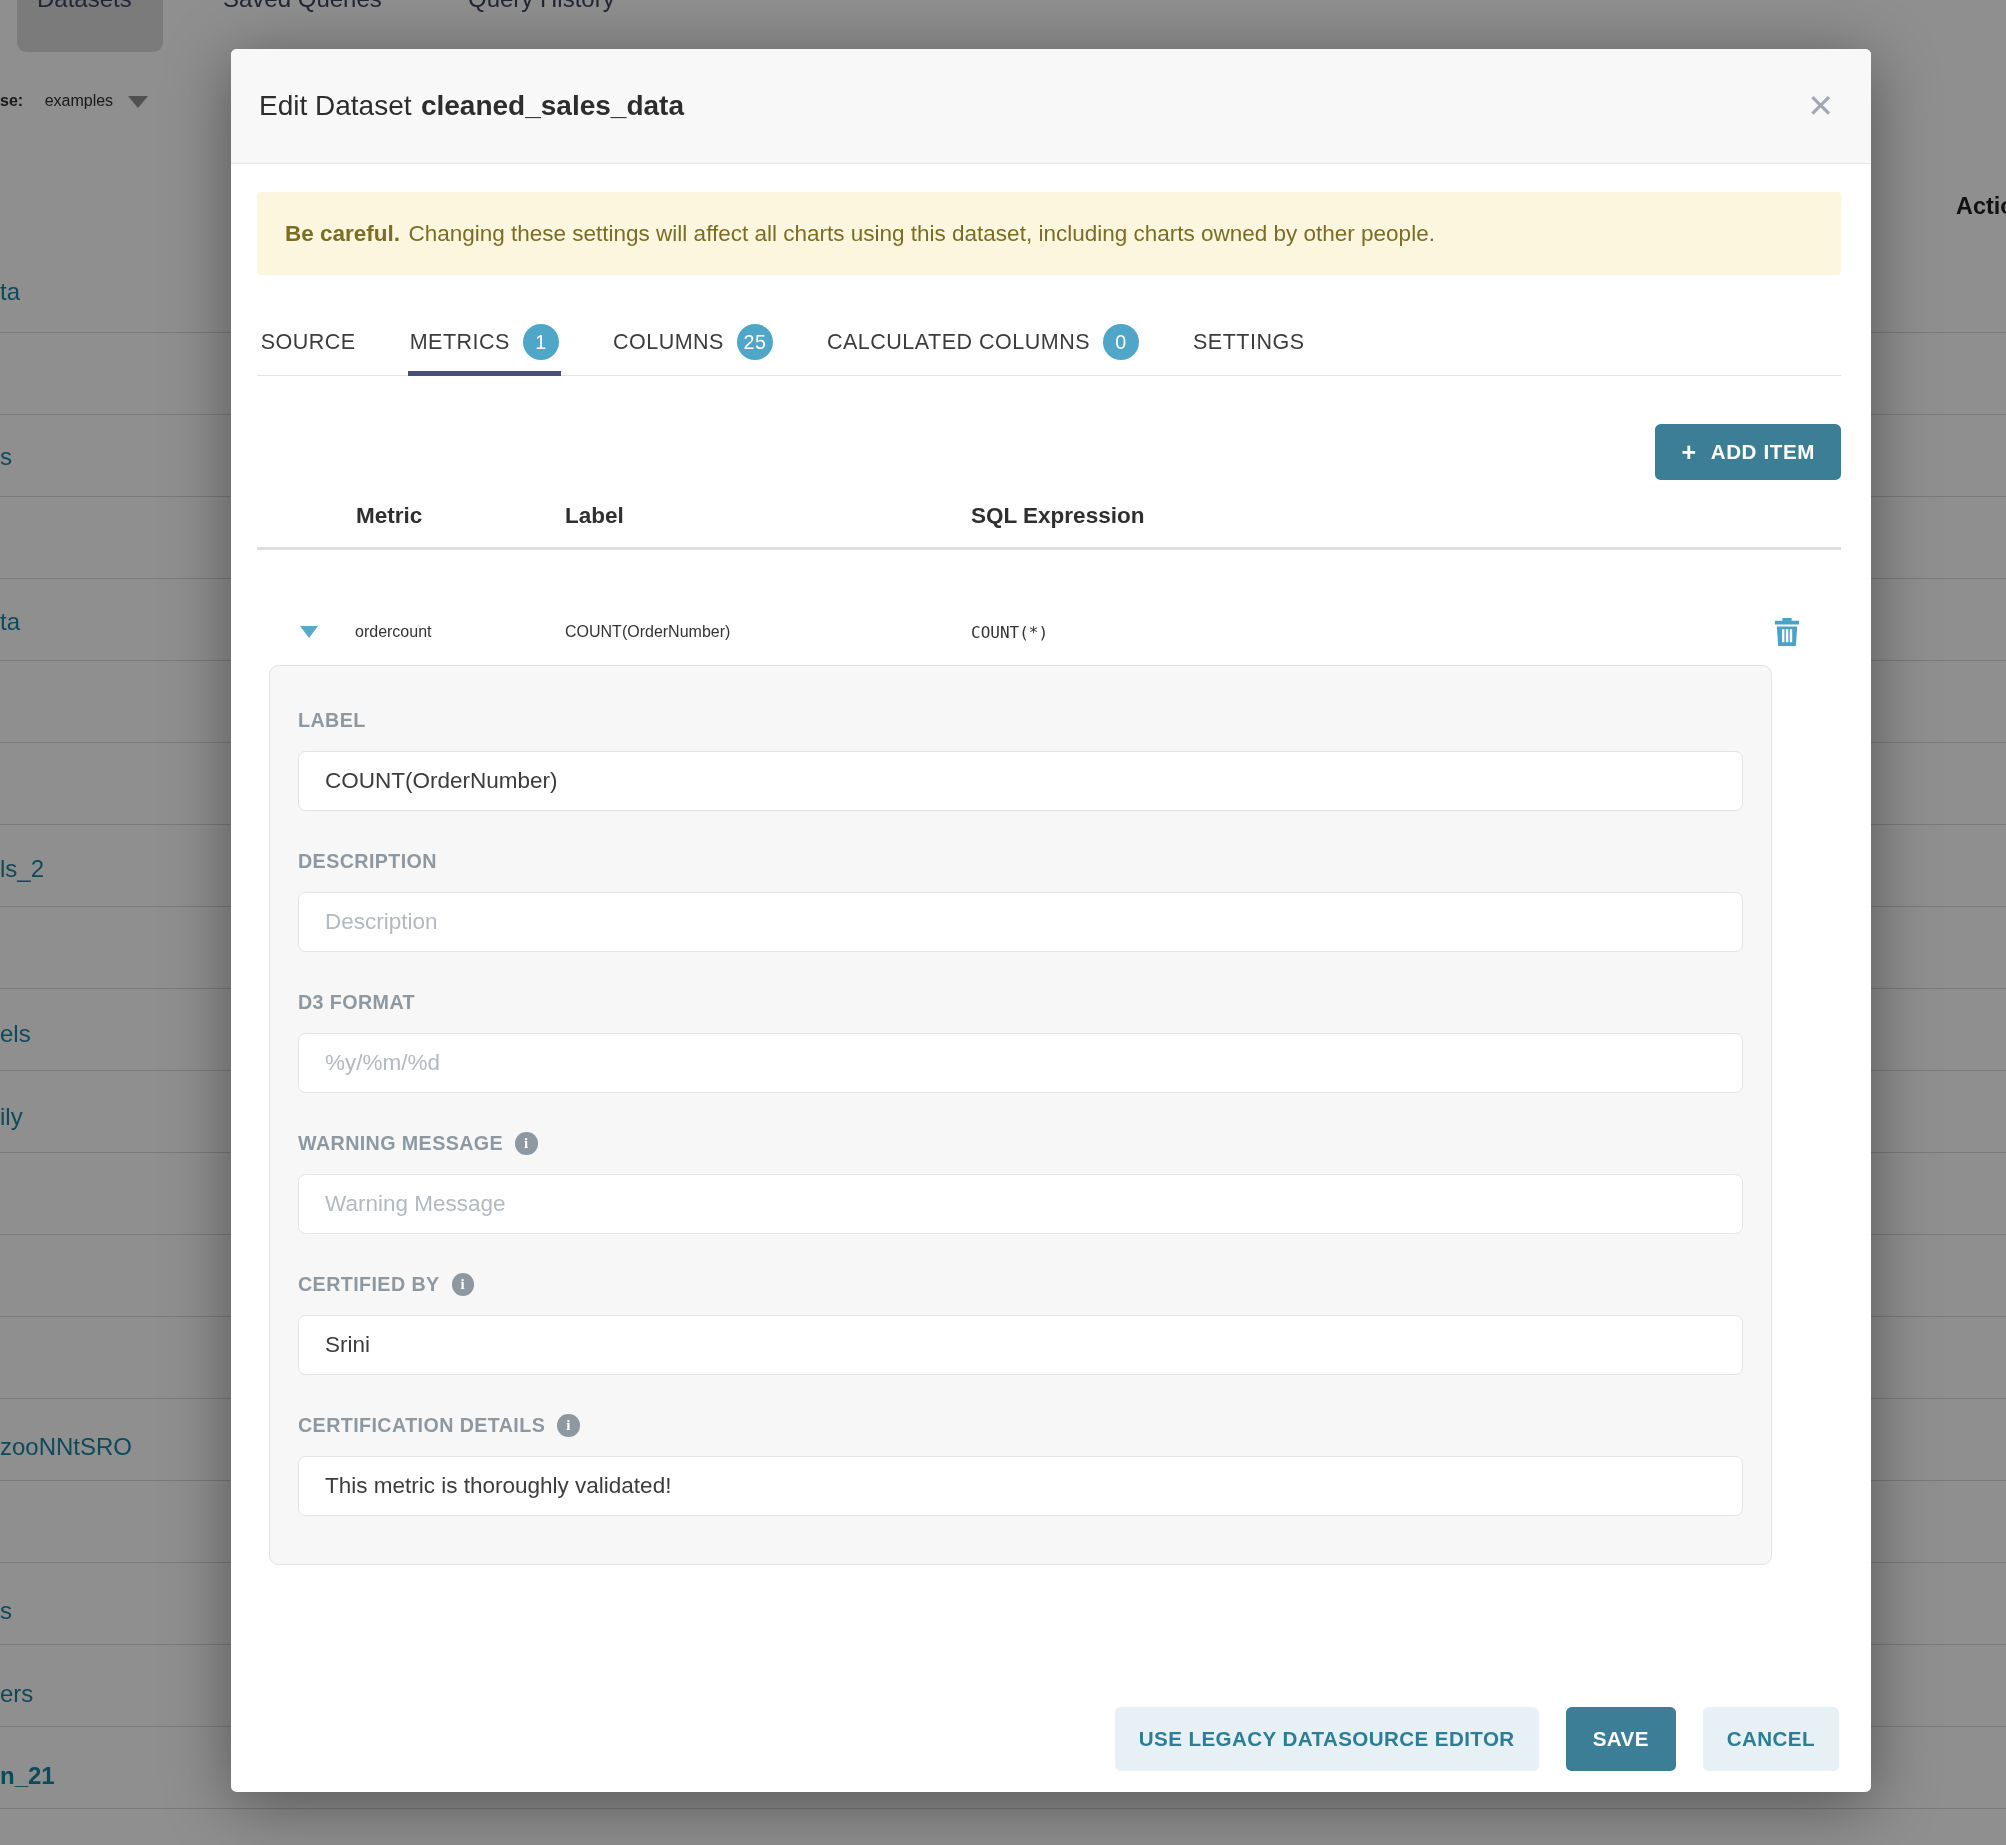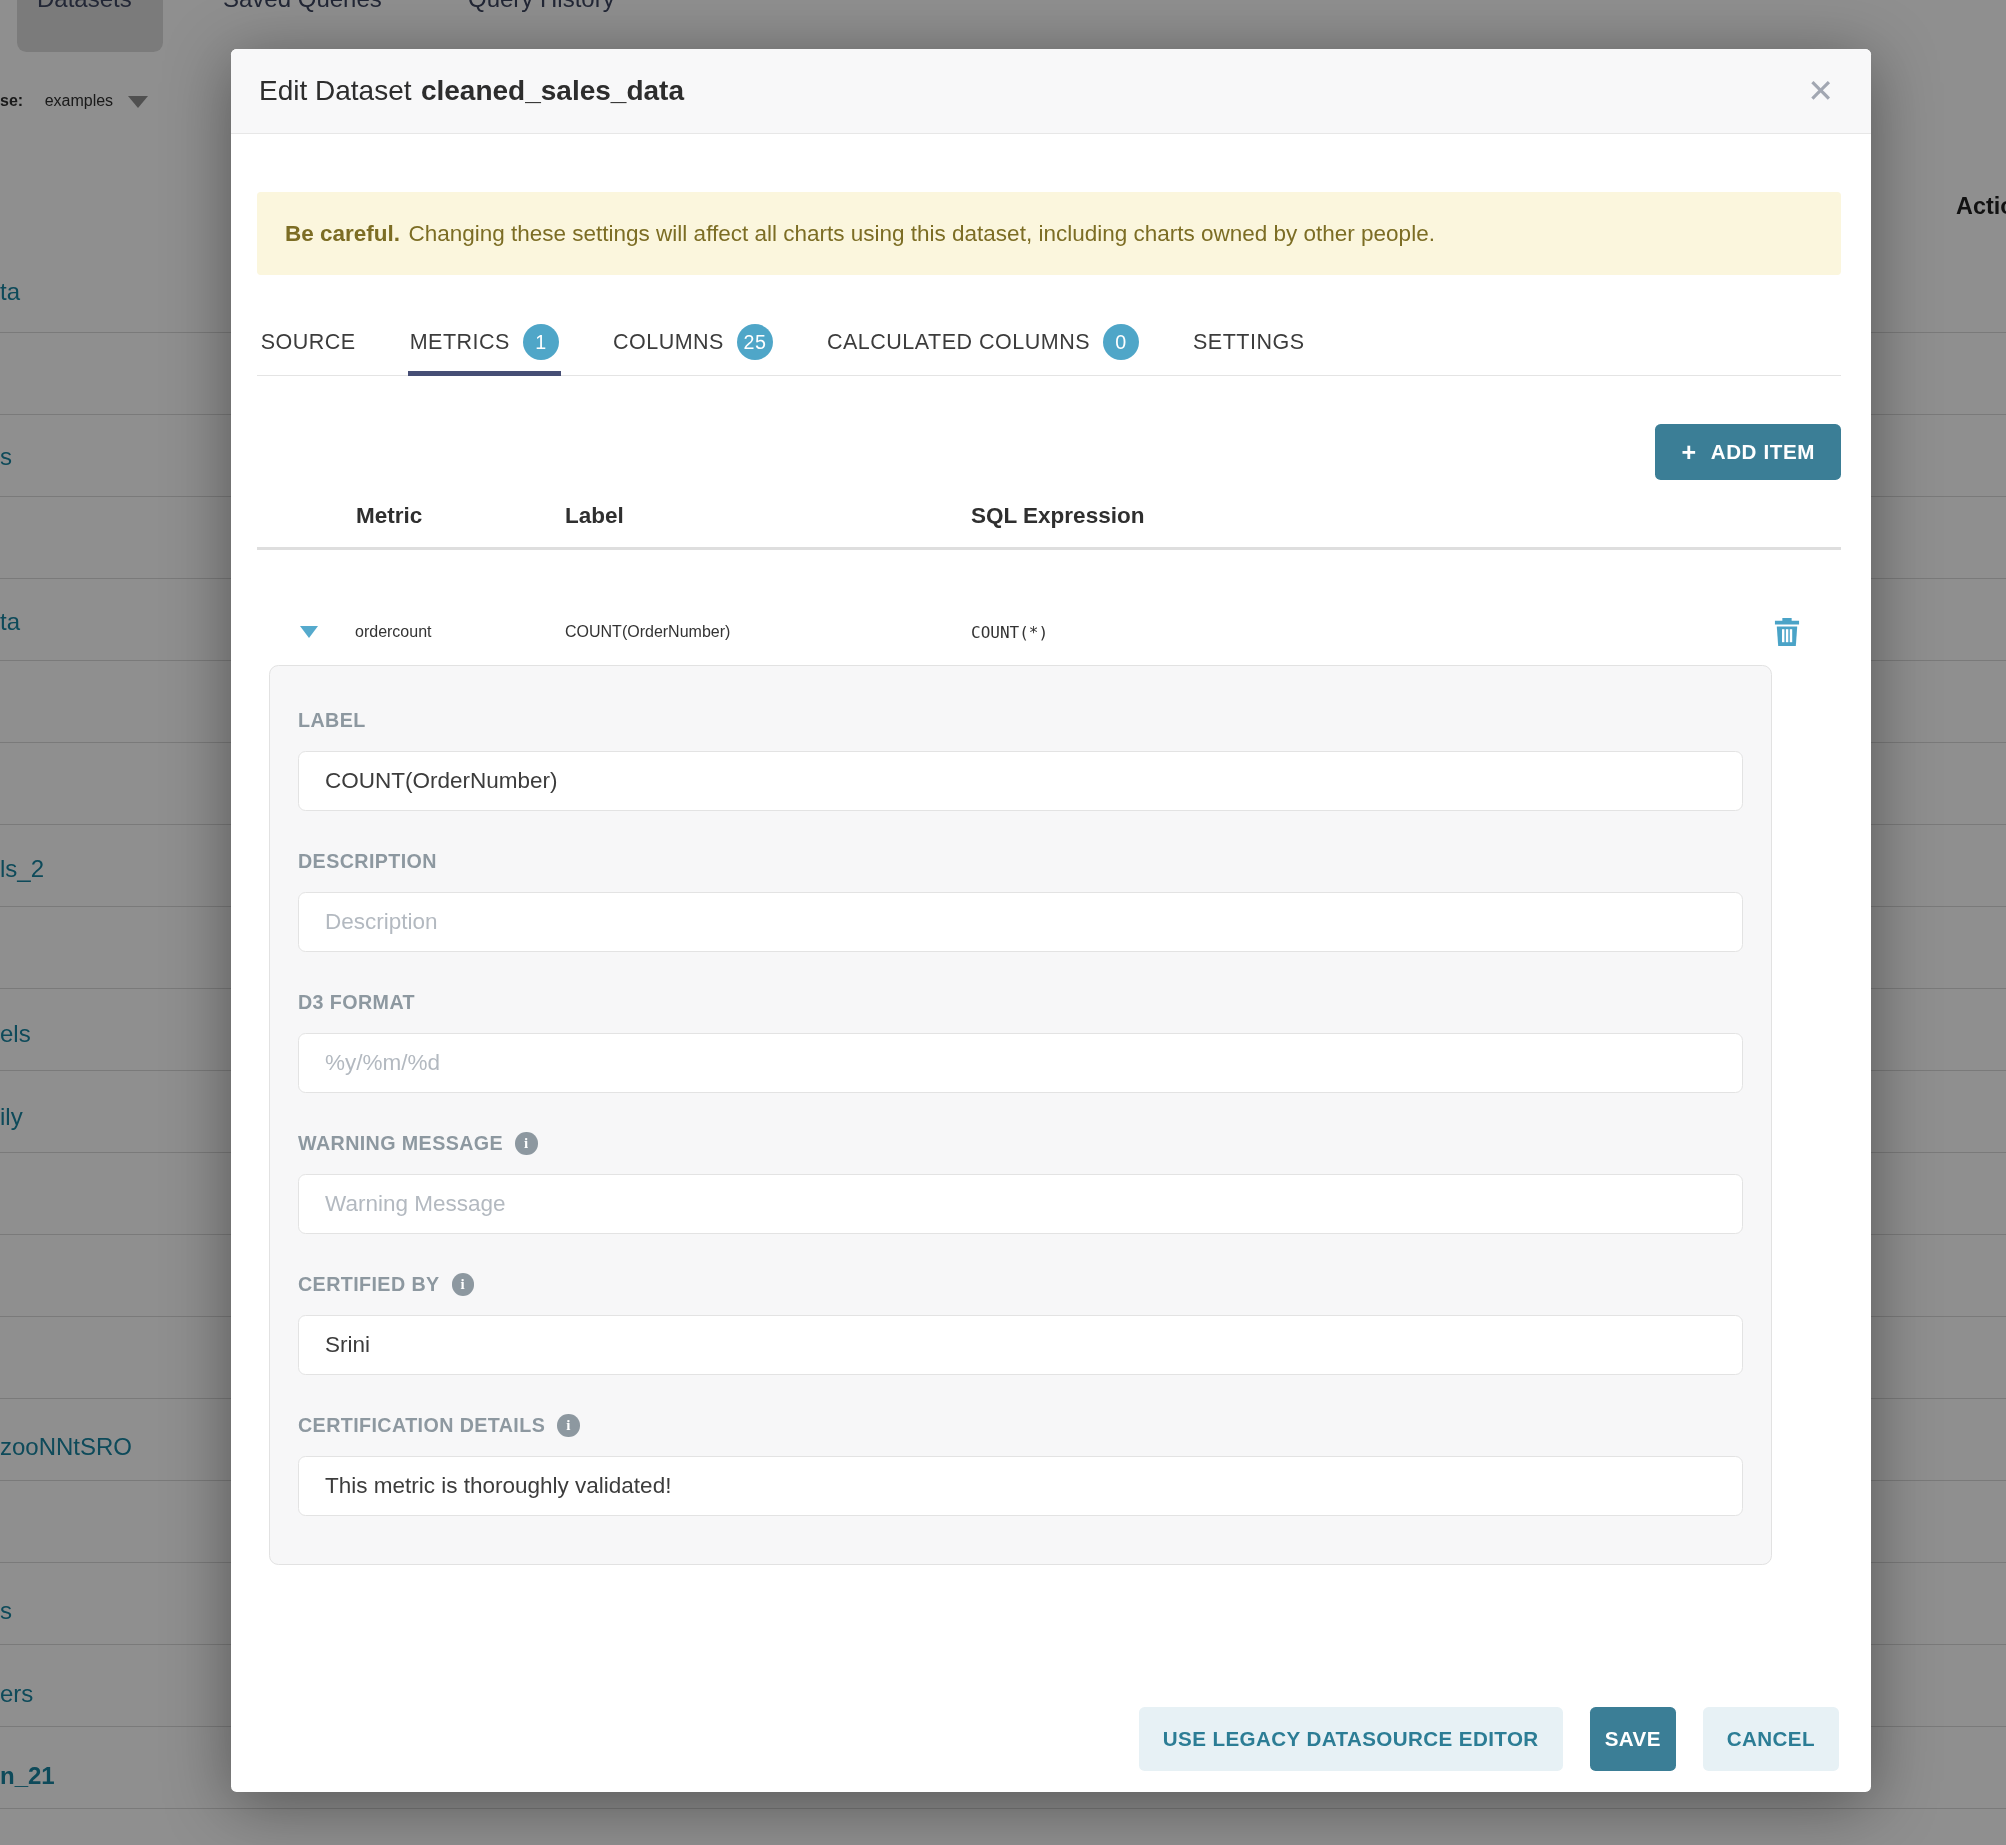--- a/index.html
+++ b/index.html
@@ -20,21 +20,21 @@
   .bg-actions{position:absolute;left:1956px;top:193px;font-size:23.4px;font-weight:700;color:#1f1f1f;}
   .bg-rows{position:absolute;left:0;right:0;top:251px;height:1595px;
            background:repeating-linear-gradient(to bottom,transparent 0 81px,#d9d9d9 81px 82px);}
   .bg-link{position:absolute;left:0;font-size:24px;color:#1985a0;white-space:nowrap;}
 
   .overlay{position:absolute;inset:0;background:rgba(0,0,0,0.44);}
 
   
   .modal{position:absolute;left:231px;top:49px;width:1640px;height:1743px;background:#fff;
          border-radius:5.6px;box-shadow:0 11.2px 66px rgba(0,0,0,.4);}
-  .modal-header{position:absolute;top:0;left:0;right:0;height:85px;background:#f8f8f9;
+  .modal-header{position:absolute;top:0;left:0;right:0;height:115px;background:#f8f8f9;
                 border-bottom:0.9px solid #e7e7e7;border-radius:5.6px 5.6px 0 0;
                 display:flex;align-items:center;padding:0 37px 0 28px;box-sizing:border-box;text-align:right;}
   .modal-title{font-size:28px;color:#2d2d2d;}
   .modal-title .ds{font-weight:700;margin-left:9.4px;}
   .close-x{margin-left:auto;font-size:32px;color:#a2a7b2;line-height:1;cursor:pointer;}
 
   .warning-banner{position:absolute;left:26px;right:30px;top:143px;height:83px;background:#fbf6dd;
                   border-radius:3.7px;display:flex;align-items:center;padding:0 28px;box-sizing:border-box;
                   font-size:22.5px;color:#7c6d24;}
   .warning-banner b{font-weight:700;margin-right:8.4px;white-space:nowrap;}
@@ -74,21 +74,21 @@
              font-family:"Liberation Serif",serif;flex:0 0 auto;}
   .field input{width:100%;height:60px;background:#fff;border:1.9px solid #e3e3e3;border-radius:7.5px;
                padding:0 26px;box-sizing:border-box;font-family:inherit;font-size:22.5px;color:#3c3c3c;}
   .field input::placeholder{color:#b3b9c0;}
 
   .modal-footer{position:absolute;left:0;right:32px;top:1658px;display:flex;
                 justify-content:flex-end;gap:27px;}
   .btn{height:64px;border:none;border-radius:5.6px;display:flex;align-items:center;justify-content:center;
        font-family:inherit;font-size:20.6px;font-weight:600;letter-spacing:0.4px;padding:0 24px;cursor:pointer;}
   .btn-light{background:#e7f1f5;color:#2c7d95;}
-  .btn-primary{background:#3b7e96;color:#fff;padding:0 15px;}
+  .btn-primary{background:#3b7e96;color:#fff;padding:0 27px;}
 </style>
 </head>
 <body>
 
 <div id="screen">
 
   <div class="bg-page">
     <div class="bg-nav-pill"></div>
     <span class="bg-nav-label" style="left:37px;">Datasets</span>
     <span class="bg-nav-label" style="left:223px;">Saved Queries</span>

